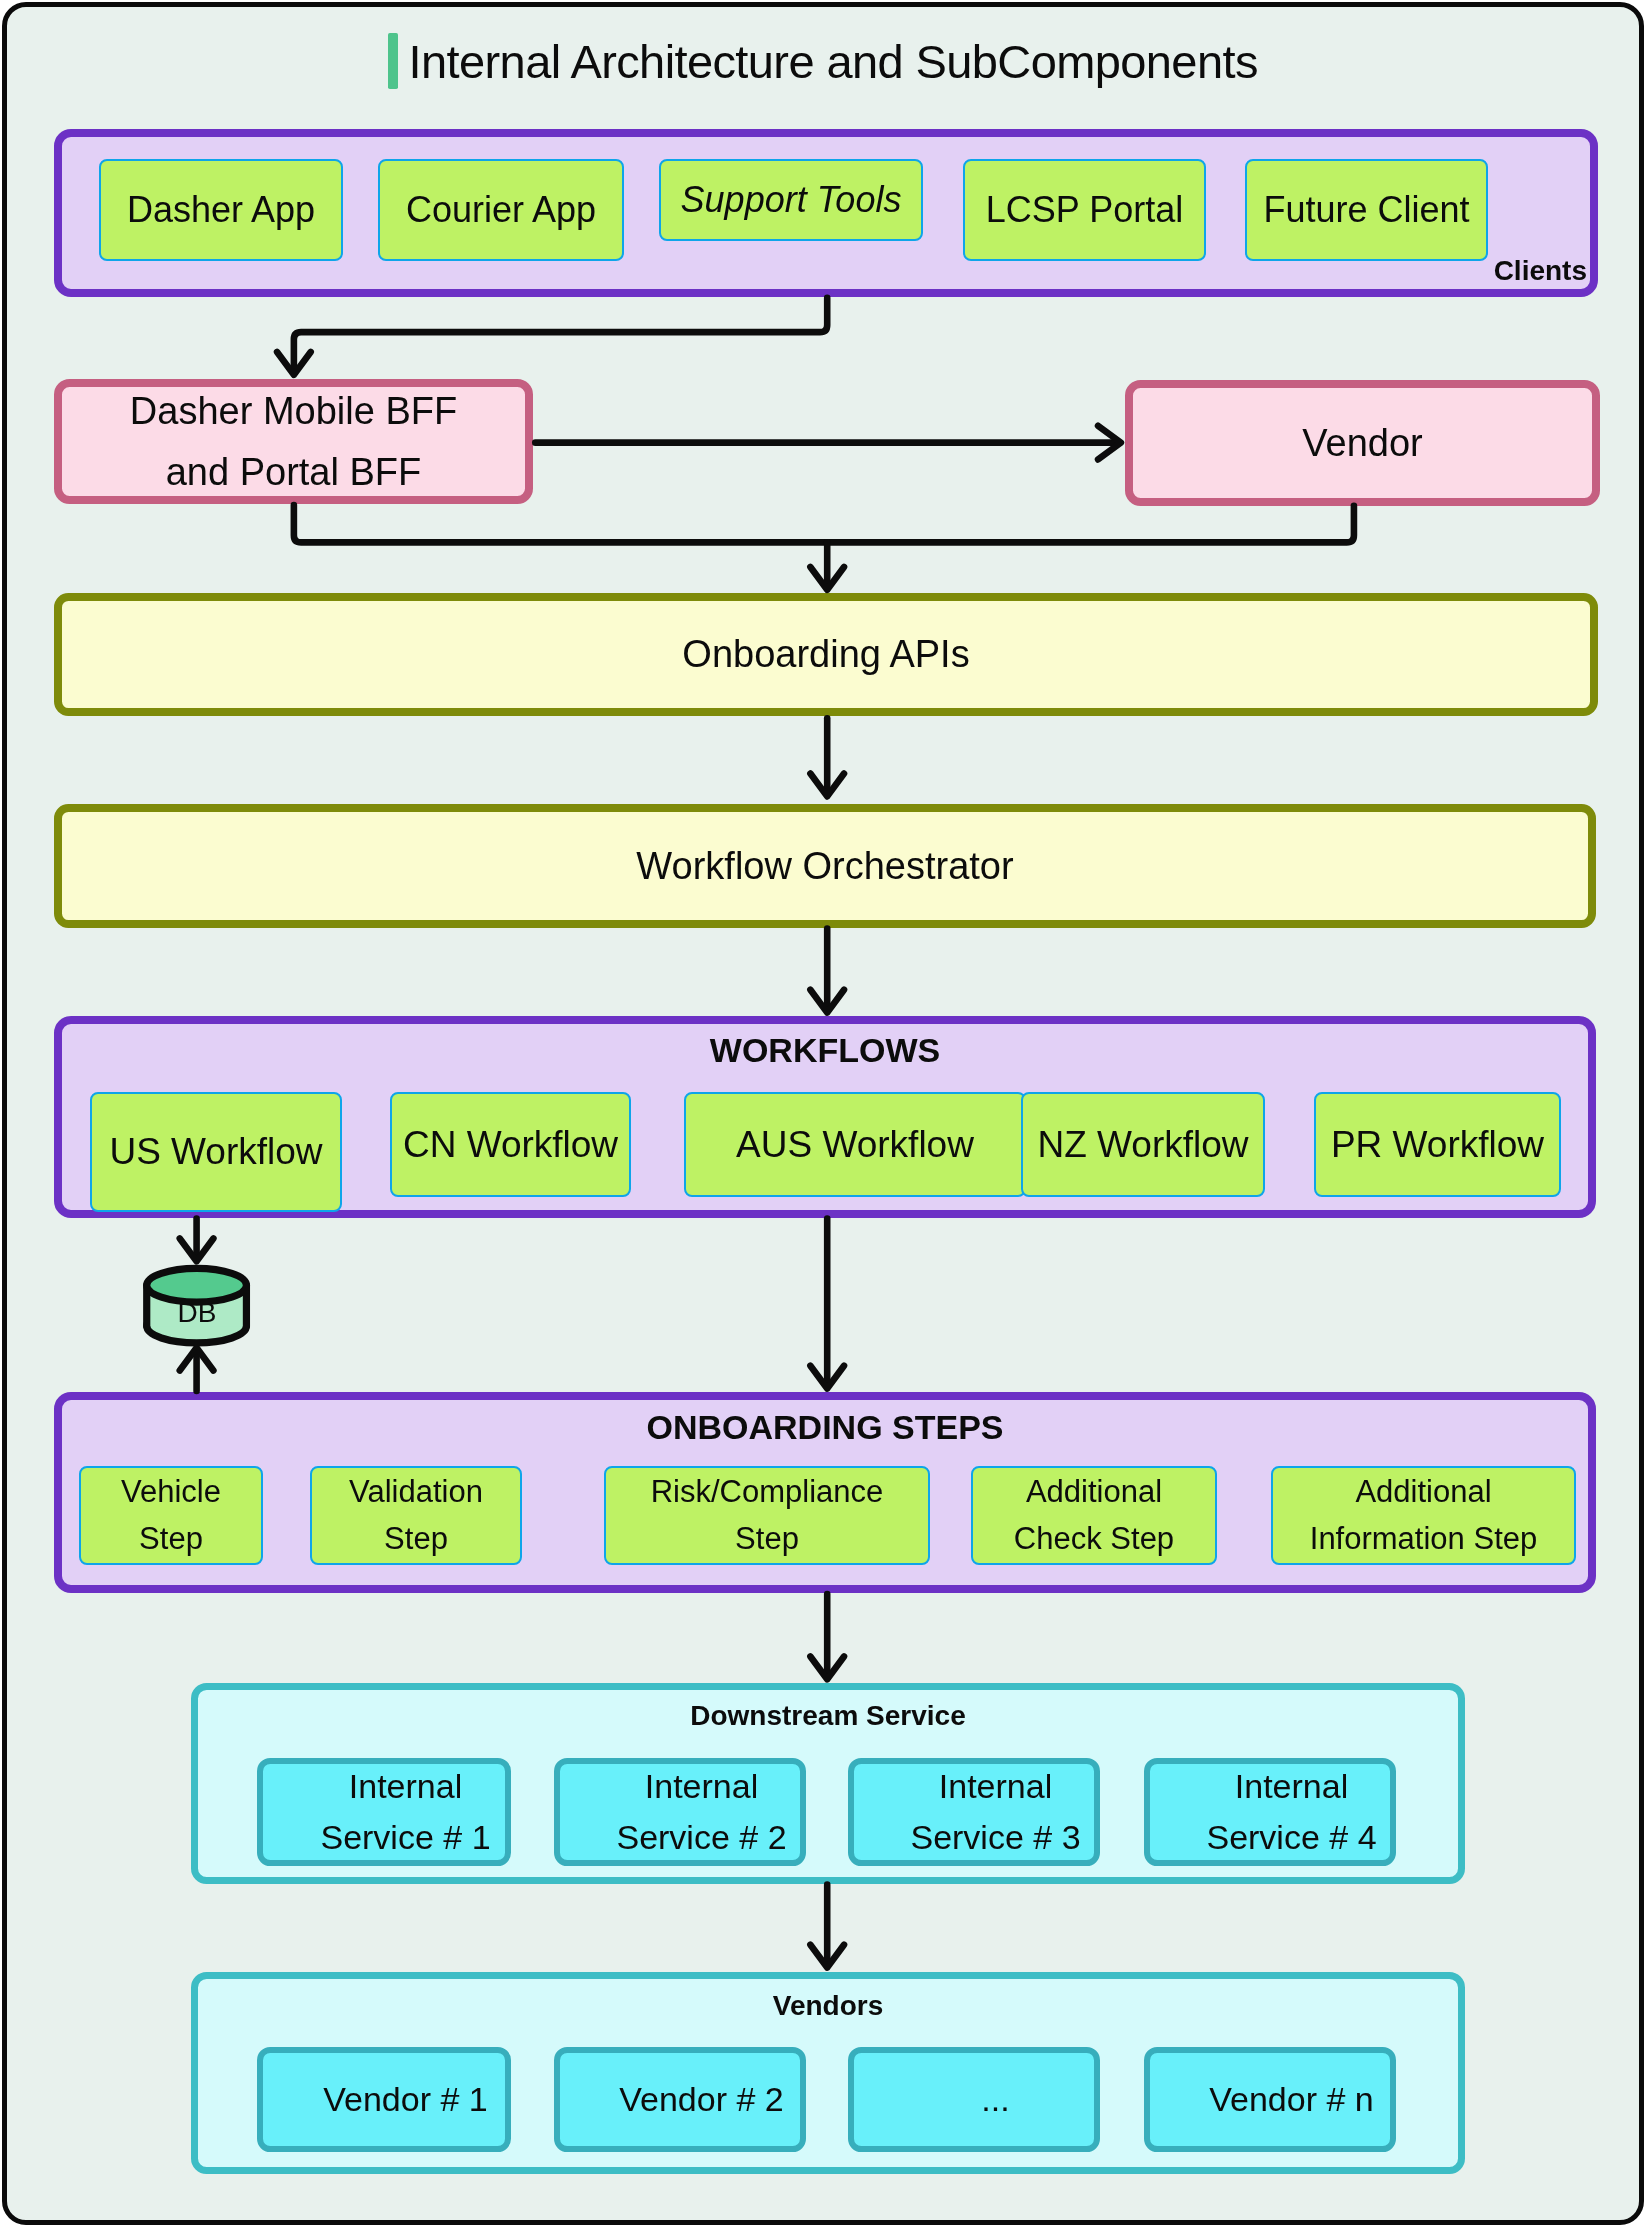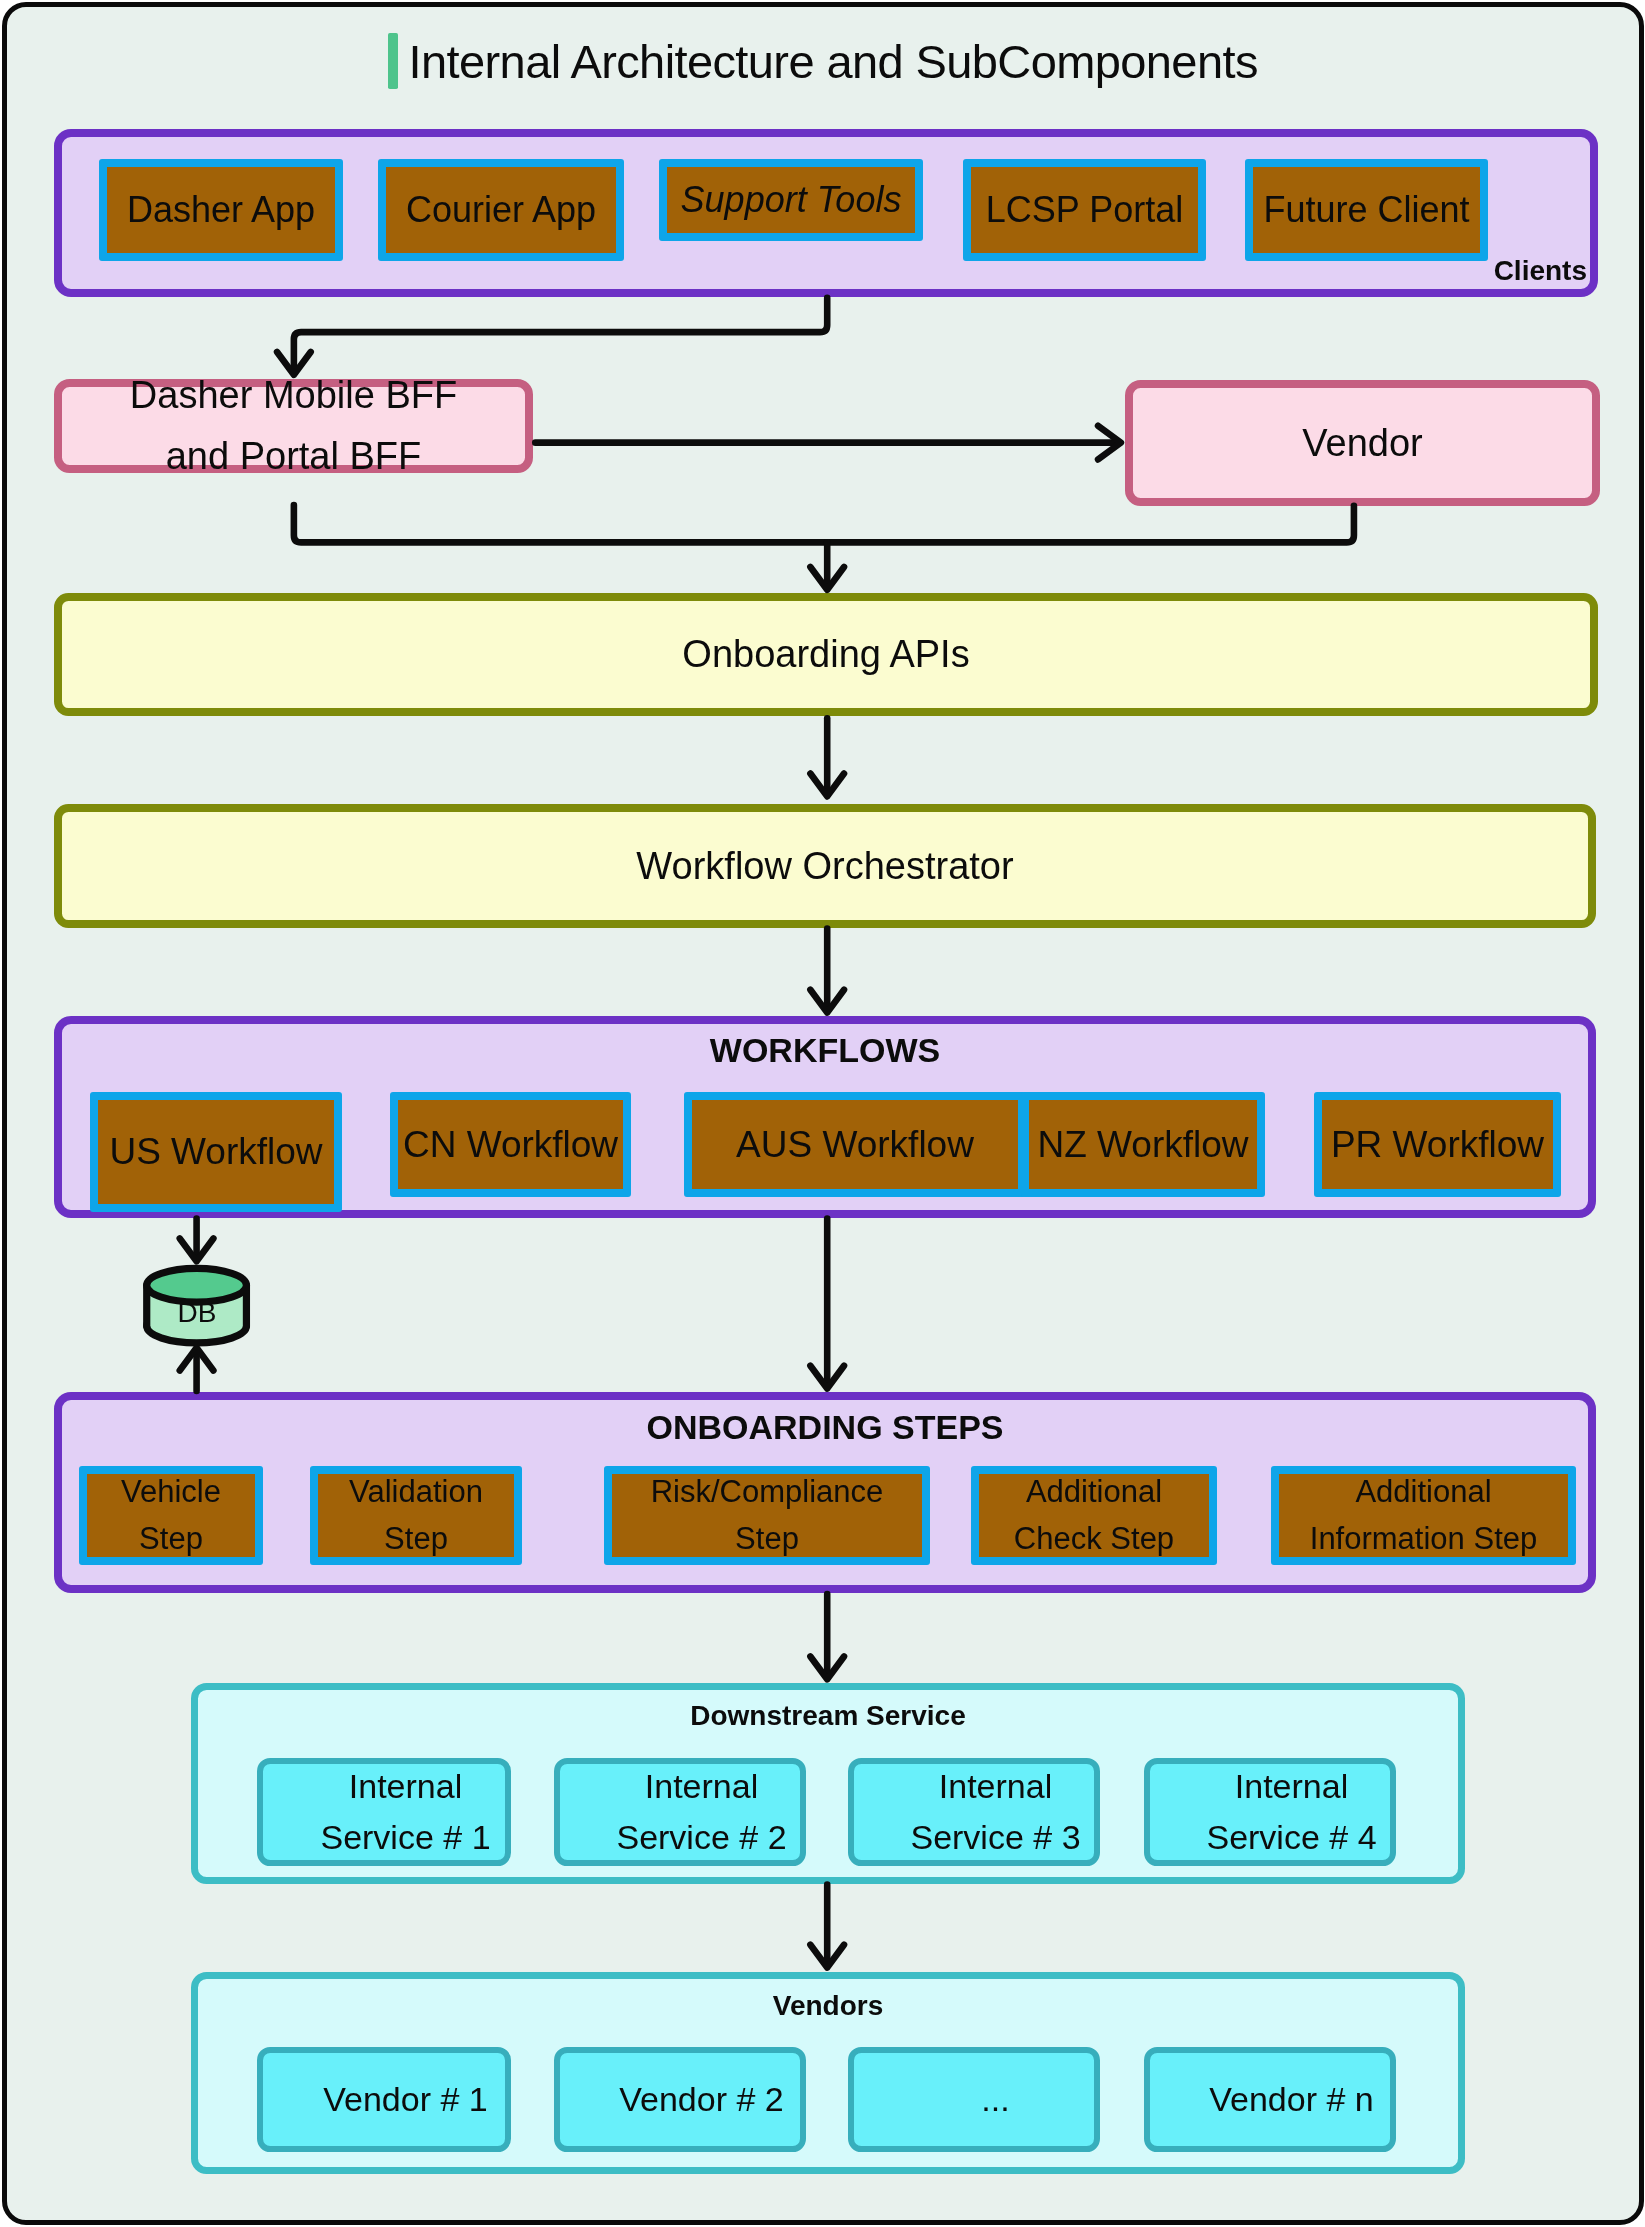--- a/index.html
+++ b/index.html
@@ -4,21 +4,21 @@
 <style>
   html,body{margin:0;padding:0;background:#ffffff;}
   .page{position:relative;width:1646px;height:2227px;overflow:hidden;
         font-family:"Liberation Sans", sans-serif;color:#0c0c0c;}
   .frame{position:absolute;left:2.4px;top:2.4px;width:1632px;height:2213px;
          border:5.4px solid #0a0a0a;border-radius:24px;background:#e8f1ed;}
   .abs{position:absolute;box-sizing:border-box;}
   .node{position:absolute;box-sizing:border-box;display:flex;flex-direction:column;
         align-items:center;justify-content:center;text-align:center;line-height:1.5;}
   .c-purple{background:#e2d0f6;border:8.4px solid #6c31c5;border-radius:17px;}
-  .g-node{background:#a16207;border:8px solid #0ea5e9;border-radius:3px;font-size:36px;}
+  .g-node{background:#bef264;border:2px solid #0ea5e9;border-radius:8px;font-size:36px;}
   .pink{background:#fcdbe7;border:8.4px solid #c55f81;border-radius:15.6px;font-size:38px;line-height:1.6;}
   .yellow{background:#fbfcd0;border:8.4px solid #7e8b0a;border-radius:14.4px;font-size:38px;}
   .c-cyan{background:#d5fafb;border:7.8px solid #3dbdc5;border-radius:15.6px;}
   .cy-node{background:#68f0fa;border:6px solid #37aebc;border-radius:13.2px;font-size:34px;padding-left:43px;}
   .sec-title{position:absolute;text-align:center;font-weight:700;}
   .title-wrap{position:absolute;left:0;top:26.4px;width:1646px;height:70px;
               display:flex;align-items:center;justify-content:center;gap:10.8px;}
   .title-bar{display:inline-block;width:9.6px;height:56px;background:#4ec48c;border-radius:1.8px;}
   .title-text{font-size:47px;font-weight:400;letter-spacing:-0.6px;}
   .clients-tag{position:absolute;right:59px;top:255px;font-size:28px;font-weight:700;}
@@ -52,21 +52,21 @@
   <div class="node g-node" style="left:659px;top:159px;width:264px;height:82px;font-style:italic;">
     <span>Support Tools</span>
     </div>
   <div class="node g-node" style="left:963px;top:159px;width:243px;height:102px;">
     <span>LCSP Portal</span>
     </div>
   <div class="node g-node" style="left:1245px;top:159px;width:243px;height:102px;">
     <span>Future Client</span>
     </div>
 
-  <div class="node pink" style="left:54px;top:379px;width:479px;height:94px;">
+  <div class="node pink" style="left:54px;top:379px;width:479px;height:125px;">
     <span>Dasher Mobile BFF</span>
     <span>and Portal BFF</span>
   </div>
   <div class="node pink" style="left:1125px;top:380px;width:475px;height:126px;">
     <span>Vendor</span>
     </div>
 
   <div class="node yellow" style="left:54px;top:593px;width:1544px;height:123px;">
     <span>Onboarding APIs</span>
     </div>

